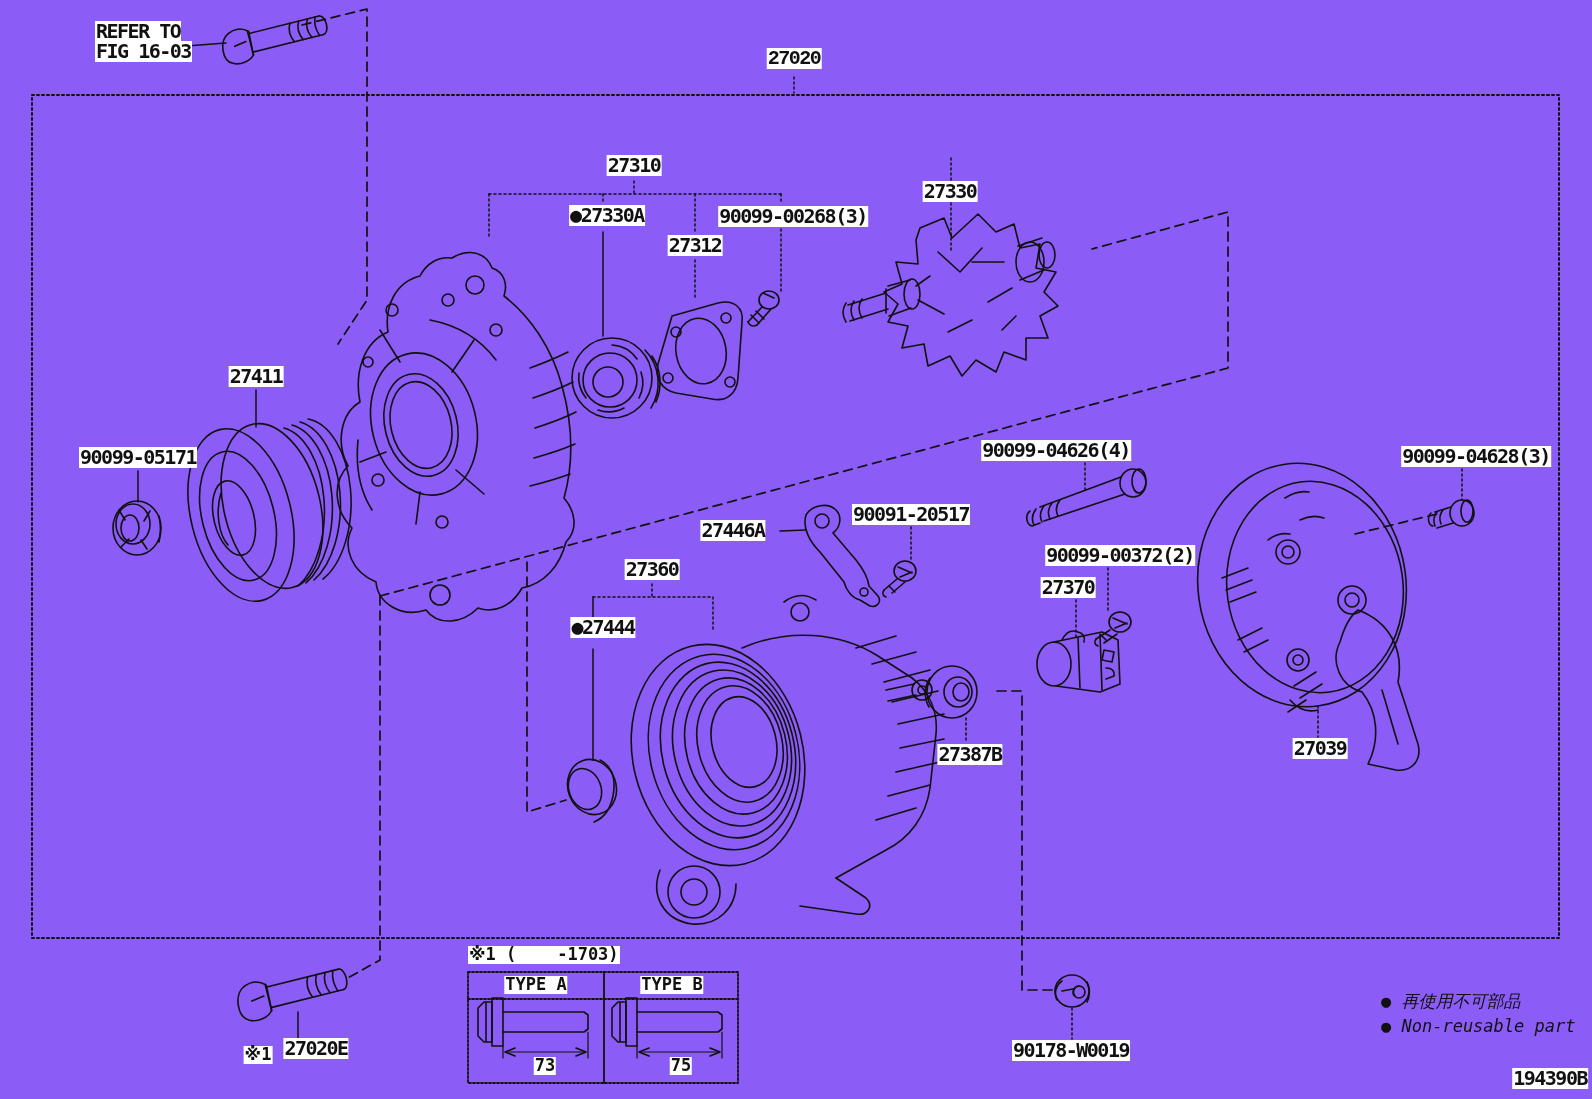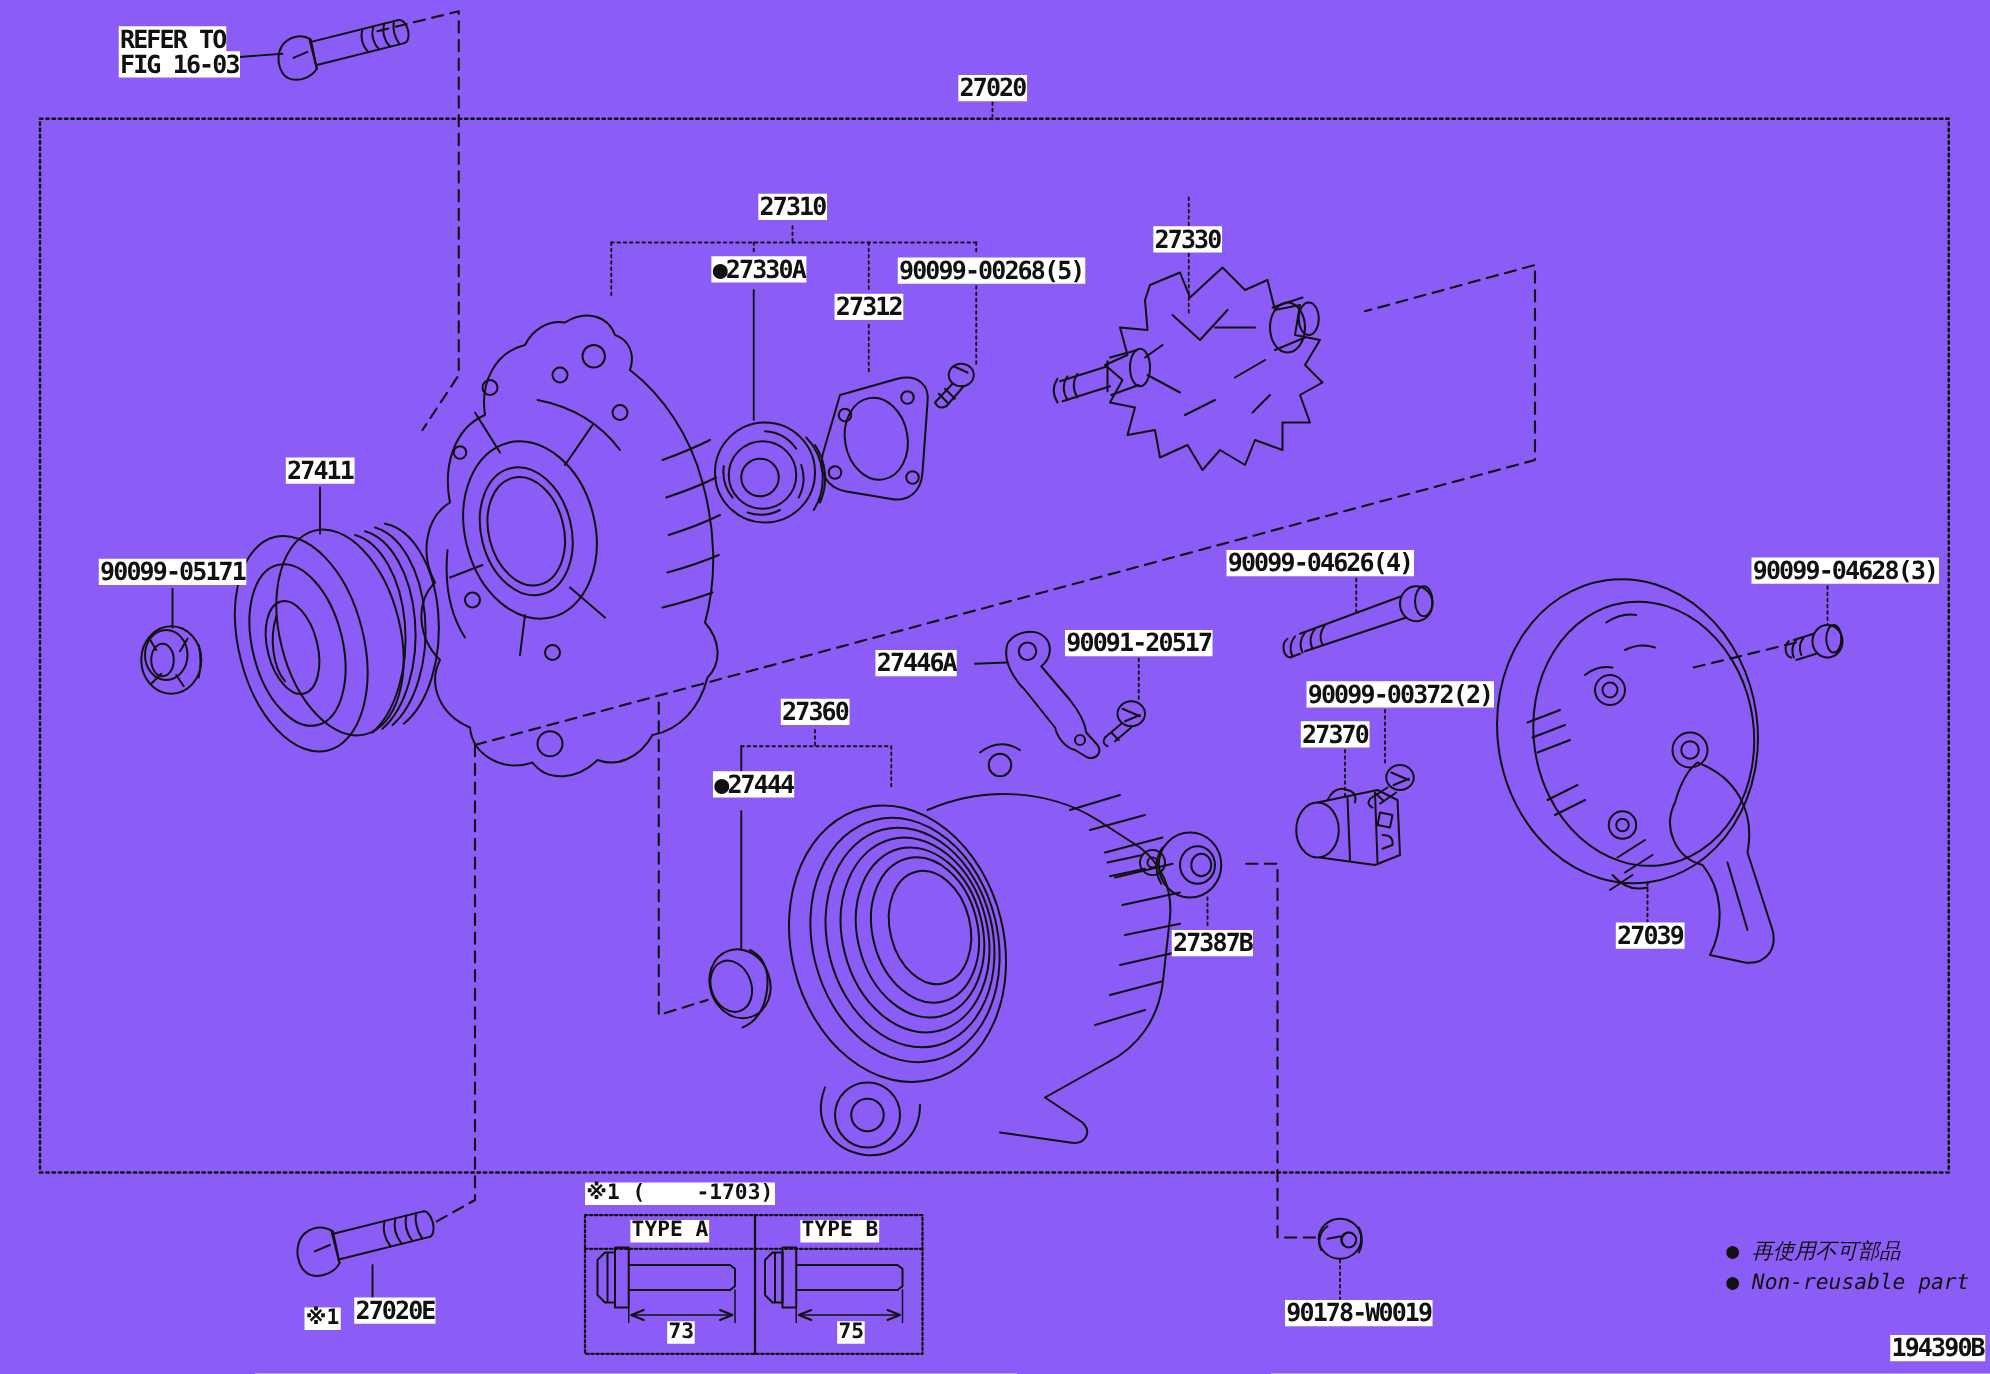--- a/index.html
+++ b/index.html
@@ -286,39 +286,39 @@
         <path d="M649,1048 L639,1052 L649,1056 M710,1048 L720,1052 L710,1056"></path>
       </g>
     </g>
 
   </g>
 </svg>
 
 <div id="labels-layer">
       <div class="lbl big left" style="left: 95px; top: 21px;">REFER TO</div>
       <div class="lbl big left" style="left: 95px; top: 41px;">FIG 16-03</div>
-      <div class="lbl big center" style="left: 794px; top: 60px;">27020</div>
+      <div class="lbl big center" style="left: 794px; top: 48px; font-family: Liberation Mono, monospace;">27020</div>
       <div class="lbl big center" style="left: 634px; top: 155px;">27310</div>
       <div class="lbl big center" style="left: 607px; top: 205px;">●27330A</div>
-      <div class="lbl big center" style="left: 793px; top: 206px;">90099-00268(5)</div>
+      <div class="lbl big center" style="left: 793px; top: 206px;">90099-00268(3)</div>
       <div class="lbl big center" style="left: 695px; top: 235px;">27312</div>
       <div class="lbl big center" style="left: 950px; top: 133px; margin-top: 48px;">27330</div>
       <div class="lbl big center" style="left: 256px; top: 366px;">27411</div>
       <div class="lbl big center" style="left: 138px; top: 447px;">90099-05171</div>
       <div class="lbl big center" style="left: 733px; top: 520px;">27446A</div>
       <div class="lbl big center" style="left: 911px; top: 504px;">90091-20517</div>
       <div class="lbl big center" style="left: 652px; top: 559px;">27360</div>
       <div class="lbl big center" style="left: 583px; top: 617px; margin-left: 20px;">●27444</div>
       <div class="lbl big center" style="left: 1056px; top: 440px;">90099-04626(4)</div>
       <div class="lbl big center" style="left: 1476px; top: 446px;">90099-04628(3)</div>
       <div class="lbl big center" style="left: 1120px; top: 545px;">90099-00372(2)</div>
       <div class="lbl big center" style="left: 1068px; top: 577px;">27370</div>
       <div class="lbl big center" style="left: 970px; top: 744px;">27387B</div>
       <div class="lbl big center" style="left: 1320px; top: 738px;">27039</div>
-      <div class="lbl big center" style="left: 1071px; top: 1040px; margin-left: 16px;">90178-W0019</div>
+      <div class="lbl big center" style="left: 1071px; top: 1040px;">90178-W0019</div>
       <div class="lbl note center" style="left: 258px; top: 1046px;">※1</div>
       <div class="lbl big center" style="left: 316px; top: 1038px;">27020E</div>
       <div class="lbl note left" style="left: 468px; top: 946px;">※1 (    -1703)</div>
       <div class="lbl note center" style="left: 536px; top: 976px;">TYPE A</div>
       <div class="lbl note center" style="left: 672px; top: 976px;">TYPE B</div>
       <div class="lbl note center" style="left: 545px; top: 1057px;">73</div>
       <div class="lbl note center" style="left: 681px; top: 1057px;">75</div>
       <div class="lbl legend left" style="left: 1380px; top: 993px;">● 再使用不可部品</div>
       <div class="lbl legend left" style="left: 1380px; top: 1018px;">● Non-reusable part</div>
       <div class="lbl big right" style="left: 1588px; top: 1068px;">194390B</div>

